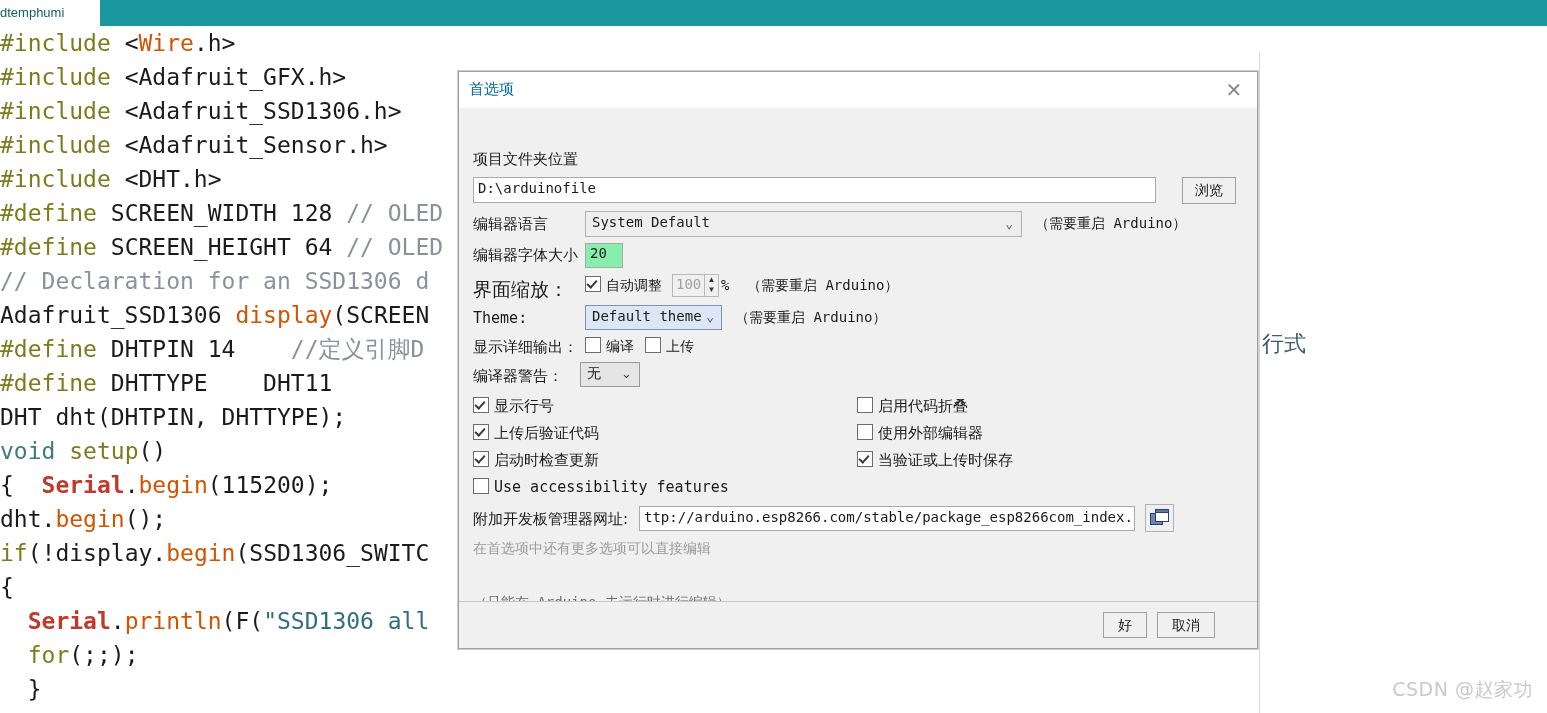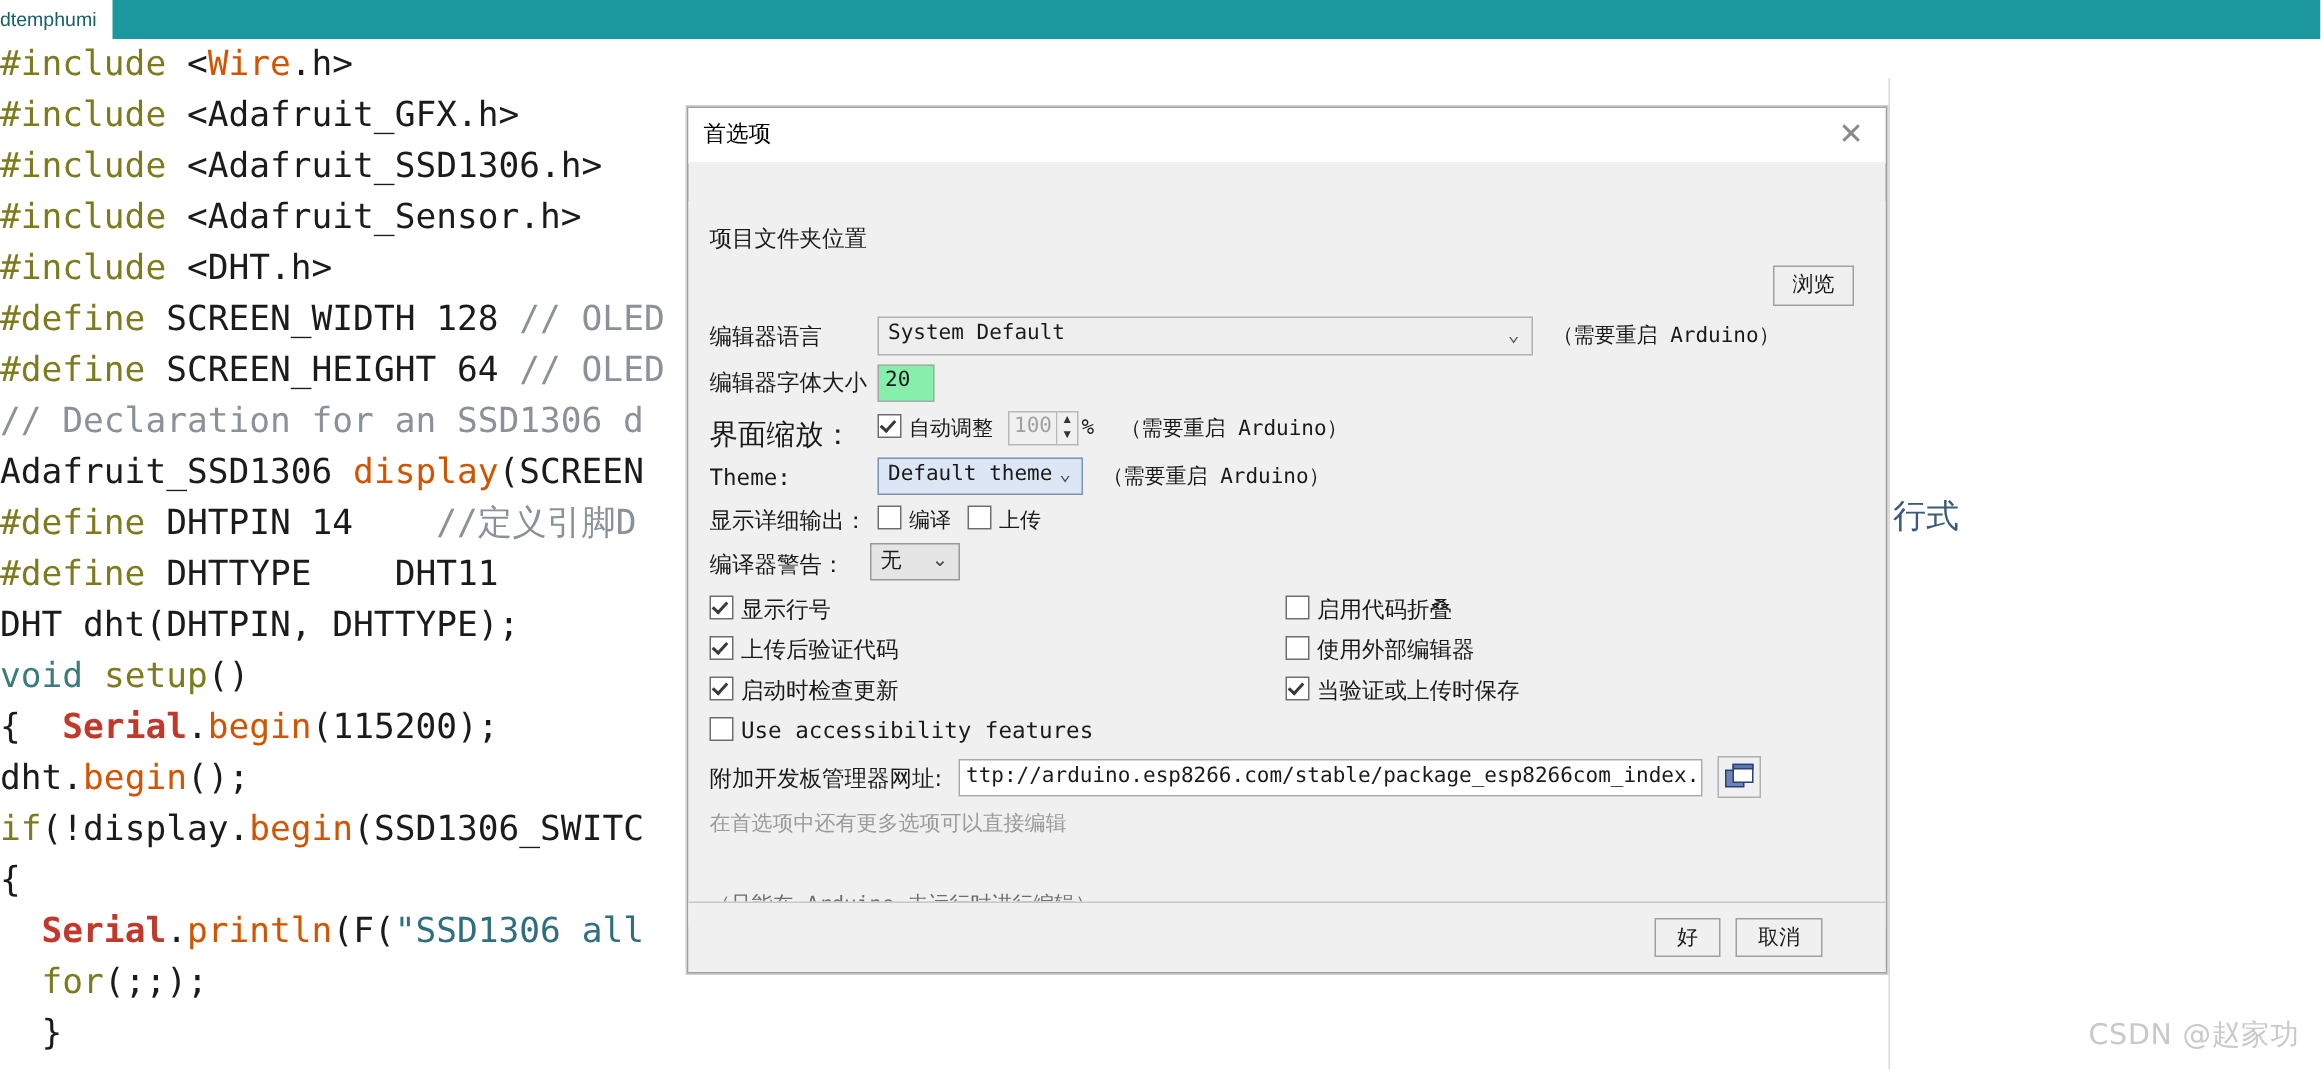--- a/index.html
+++ b/index.html
@@ -10,21 +10,21 @@
     overflow:hidden;
     position:relative;
   }
 
   
   #tabstrip{
     position:absolute;left:0;top:0;width:1547px;height:26px;
     background:#1a989e;
   }
   #tabstrip .tab{
-    position:absolute;left:0;top:0;height:26px;width:75px;
+    position:absolute;left:0;top:0;height:26px;width:100px;
     background:#ffffff;color:#15606a;
     font-size:13px;line-height:26px;
     padding-left:0px;box-sizing:border-box;
     white-space:nowrap;overflow:hidden;
   }
 
   
   #editor{
     position:absolute;left:0;top:26px;width:1547px;height:687px;
     background:#ffffff;overflow:hidden;
@@ -71,21 +71,21 @@
     border:1px solid #a0a0a0;
     box-shadow:0 0 0 1px #cfcfcf;
     font-size:14px;color:#1a1a1a;
     box-sizing:border-box;
   }
   #titlebar{
     height:36px;background:#ffffff;position:relative;
     border-bottom:1px solid #f0f0f0;
   }
   #titlebar .title{
-    position:absolute;left:10px;top:8px;font-size:15px;color:#000000;
+    position:absolute;left:10px;top:8px;font-size:15px;color:#0369a1;
     font-family:"DejaVu Sans","Liberation Sans",sans-serif;
     text-align:center;
   }
   #titlebar .closebtn{
     position:absolute;right:8px;top:4px;width:30px;height:28px;
     color:#8a8a8a;font-size:20px;line-height:28px;text-align:center;cursor:default;
   }
 
   
   #dlgtabs{
@@ -250,20 +250,21 @@
 
   <div id="titlebar">
     <div class="title cjk">首选项</div>
     <div class="closebtn">✕</div>
   </div>
 
 
   <div id="contentPanel"></div>
 
   <div id="sketchLabel" class="cjk">项目文件夹位置</div>
+  <div id="sketchInput" class="mono">D:\arduinofile</div>
   <div id="browseBtn" class="cjk">浏览</div>
 
   <div id="langLabel" class="cjk">编辑器语言</div>
   <div id="langSelect" class="mono">
     <span>System Default</span>
     <span class="arrow">⌄</span>
   </div>
   <div id="langNote" class="mono">（需要重启 Arduino）</div>
 
   <div id="fontLabel" class="cjk">编辑器字体大小</div>

